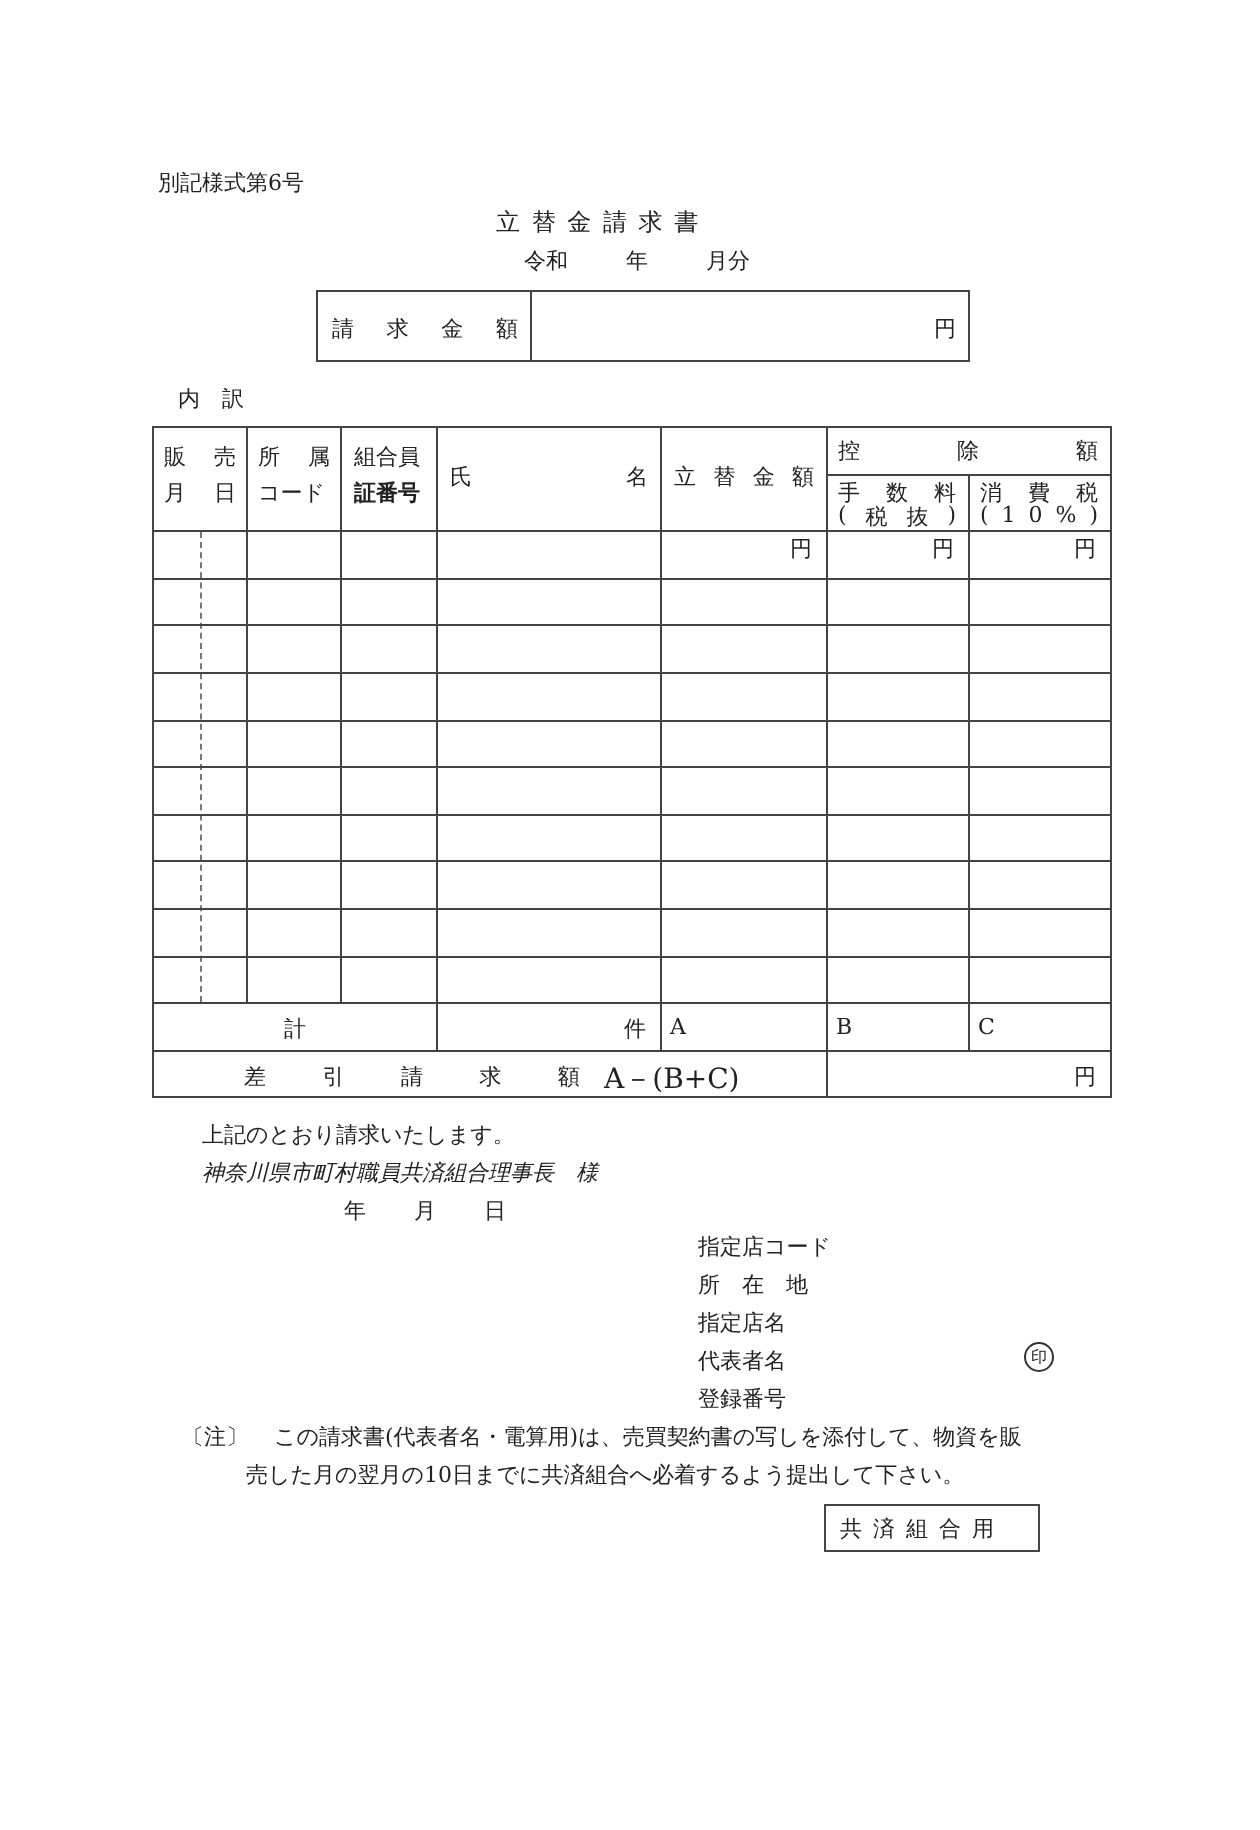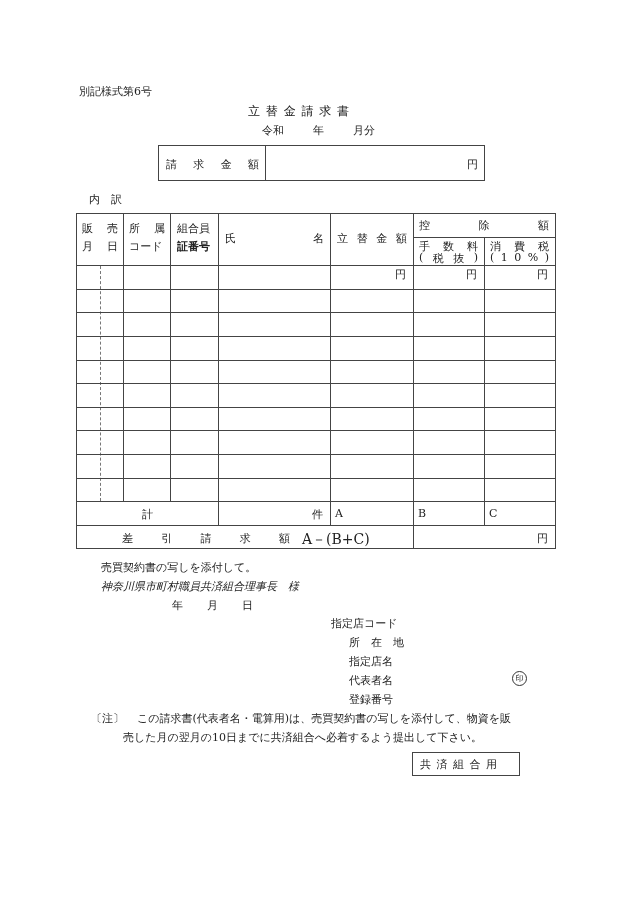--- a/index.html
+++ b/index.html
@@ -144,27 +144,27 @@
 <div class="abs spread" style="left:122px;top:531px;width:168px;">
   <span>差</span>
     <span>引</span>
     <span>請</span>
     <span>求</span>
     <span>額</span>
 </div>
 <div class="abs" style="left:302px;top:531px;font-size:14px;">A－(B+C)</div>
 <div class="abs" style="left:537px;top:531px;">円</div>
 
-<div class="abs" style="left:101px;top:560px;">売買契約書の写しを添付して。</div>
+<div class="abs" style="left:101px;top:560px;">上記のとおり請求いたします。</div>
 <div class="abs" style="left:101px;top:579px;font-style:italic;">神奈川県市町村職員共済組合理事長　様</div>
 <div class="abs" style="left:172px;top:598px;">
   <span>年</span><span style="display:inline-block;width:24px;"></span><span>月</span><span style="display:inline-block;width:24px;"></span><span>日</span>
 </div>
 
-<div class="abs" style="left:331px;top:616px;">指定店コード</div>
+<div class="abs" style="left:349px;top:616px;">指定店コード</div>
 <div class="abs" style="left:349px;top:635px;">所　在　地</div>
 <div class="abs" style="left:349px;top:654px;">指定店名</div>
 <div class="abs" style="left:349px;top:673px;">代表者名</div>
 <div class="seal" style="left:512px;top:671px;">印</div>
 <div class="abs" style="left:349px;top:692px;">登録番号</div>
 
 <div class="abs" style="left:91px;top:711px;">〔注〕</div>
 <div class="abs" style="left:137px;top:711px;">この請求書(代表者名・電算用)は、売買契約書の写しを添付して、物資を販</div>
 <div class="abs" style="left:123px;top:730px;">売した月の翌月の10日までに共済組合へ必着するよう提出して下さい。</div>
 

